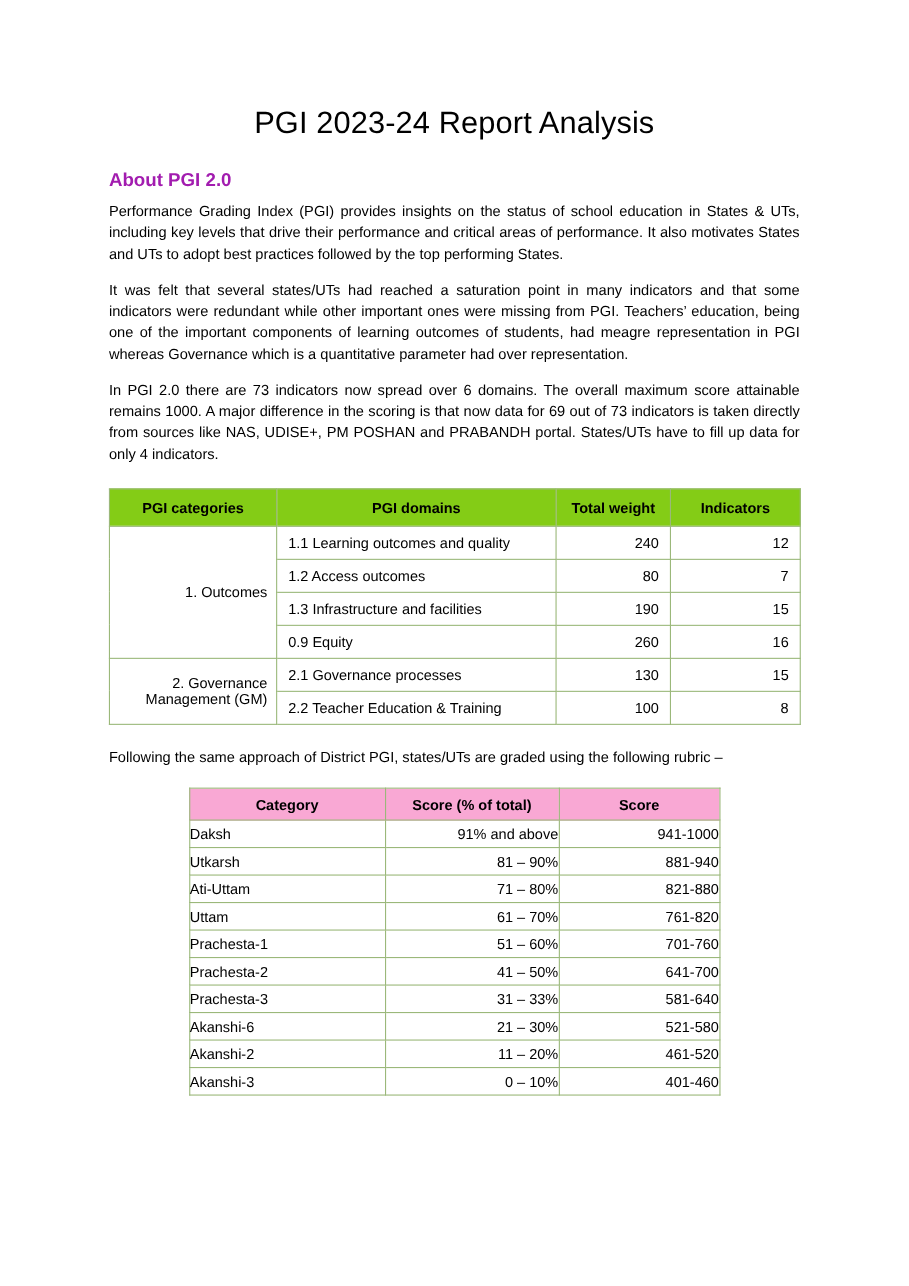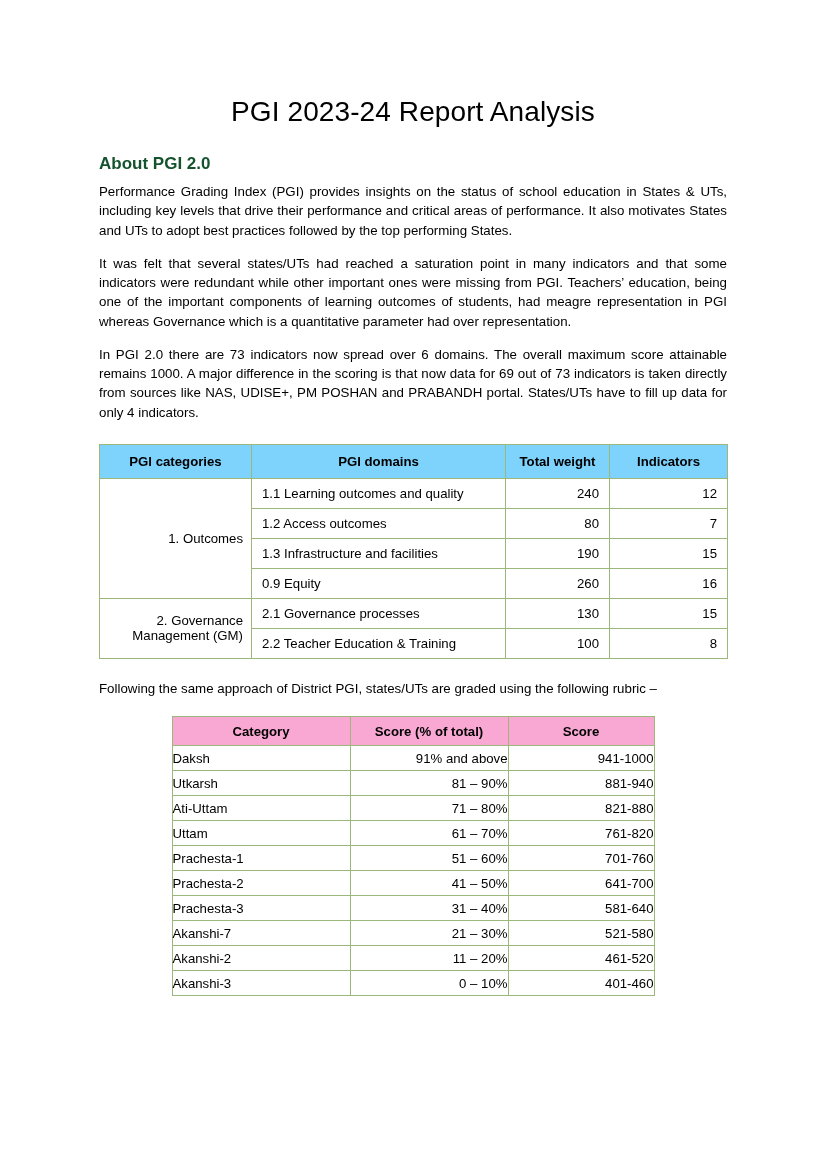--- a/index.html
+++ b/index.html
@@ -24,21 +24,21 @@
   .doc-title {
     font-size: 28px;
     font-weight: 400;
     text-align: center;
     margin: 0 0 26px 0;
     letter-spacing: 0.1px;
   }
   .section-heading {
     font-size: 17px;
     font-weight: 700;
-    color: #14532d;
+    color: #a21caf;
     margin: 0 0 8px 0;
   }
   p.body-text {
     font-size: 13.3px;
     line-height: 1.45;
     margin: 0 0 14px 0;
     text-align: justify;
   }
   p.body-text.last {
     margin-bottom: 22px;
@@ -55,21 +55,21 @@
     margin: 0 0 20px 0;
     table-layout: fixed;
   }
   table.domains th, table.domains td {
     border: 1px solid #9bb87a;
     font-size: 13.2px;
     padding: 7px 8px;
     vertical-align: middle;
   }
   table.domains th {
-    background: #7dd3fc;
+    background: #84cc16;
     font-weight: 700;
     text-align: center;
     padding: 9px 8px;
   }
   table.domains td.cat {
     text-align: right;
     padding-left: 10px;
   }
   table.domains td.dom {
     text-align: left;
@@ -220,25 +220,25 @@
         <td class="pct">51 – 60%</td>
         <td class="score">701-760</td>
       </tr>
       <tr>
         <td class="cat">Prachesta-2</td>
         <td class="pct">41 – 50%</td>
         <td class="score">641-700</td>
       </tr>
       <tr>
         <td class="cat">Prachesta-3</td>
-        <td class="pct">31 – 40%</td>
+        <td class="pct">31 – 33%</td>
         <td class="score">581-640</td>
       </tr>
       <tr>
-        <td class="cat">Akanshi-7</td>
+        <td class="cat">Akanshi-6</td>
         <td class="pct">21 – 30%</td>
         <td class="score">521-580</td>
       </tr>
       <tr>
         <td class="cat">Akanshi-2</td>
         <td class="pct">11 – 20%</td>
         <td class="score">461-520</td>
       </tr>
       <tr>
         <td class="cat">Akanshi-3</td>

